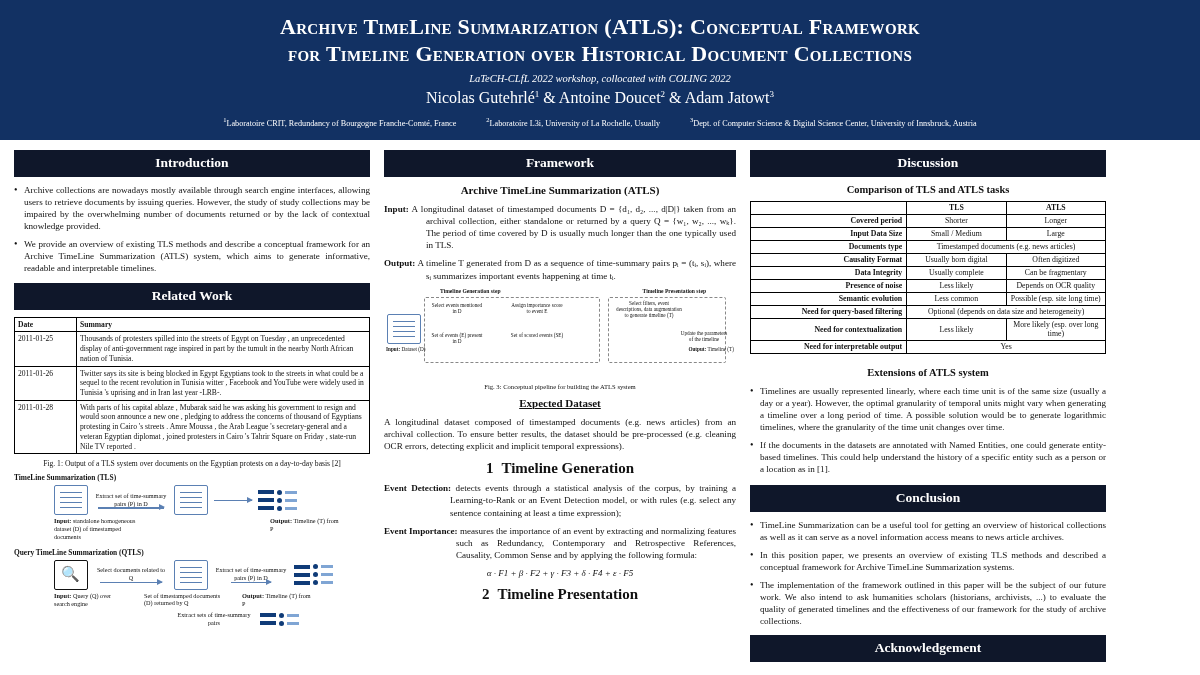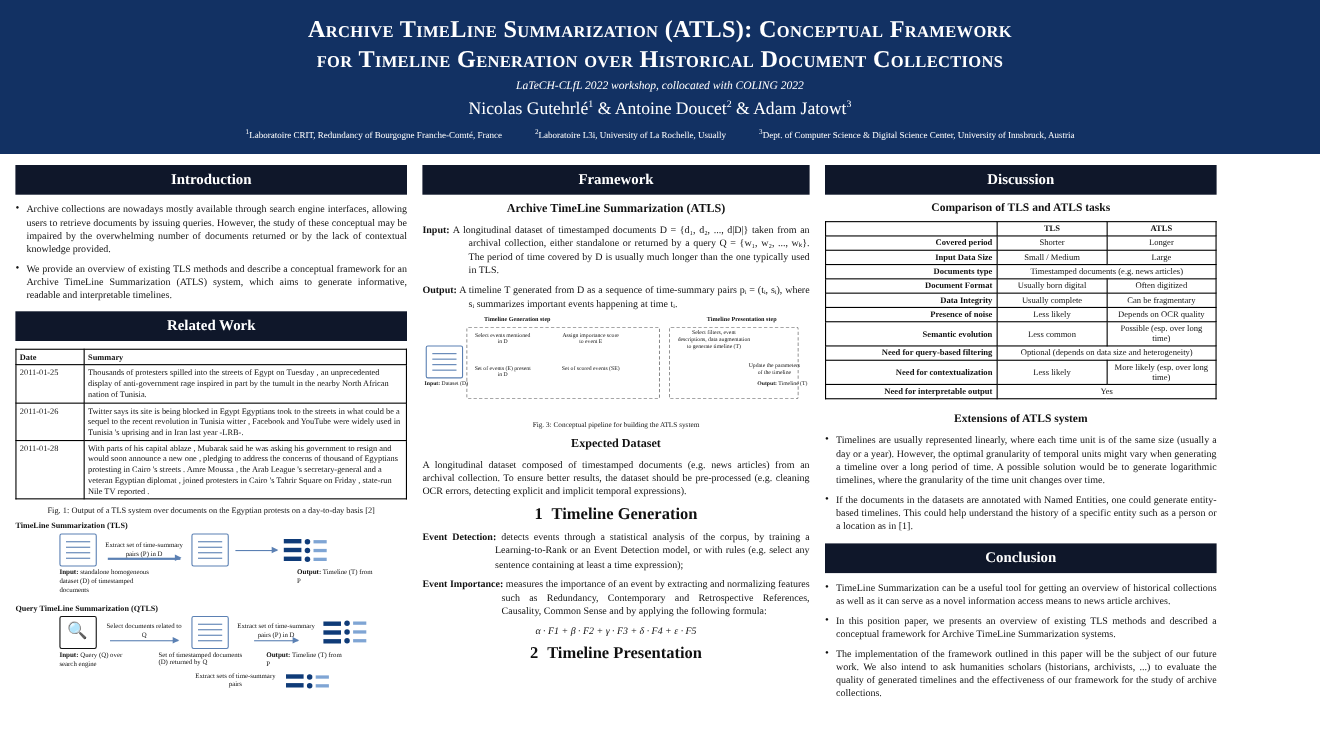--- a/index.html
+++ b/index.html
@@ -195,21 +195,21 @@
       <span><sup>3</sup><span>Dept. of Computer Science &amp; Digital Science Center, University of Innsbruck, Austria</span></span>
     </div>
   </div>
 
   <div class="cols">
 
     <div class="col left">
 
       <div class="section-bar">Introduction</div>
       <ul class="bullets">
-        <li>Archive collections are nowadays mostly available through search engine interfaces, allowing users to retrieve documents by issuing queries. However, the study of these conceptual may be impaired by the overwhelming number of documents returned or by the lack of contextual knowledge provided.</li>
+        <li>Archive collections are nowadays mostly available through search engine interfaces, allowing users to retrieve documents by issuing queries. However, the study of study collections may be impaired by the overwhelming number of documents returned or by the lack of contextual knowledge provided.</li>
         <li>We provide an overview of existing TLS methods and describe a conceptual framework for an Archive TimeLine Summarization (ATLS) system, which aims to generate informative, readable and interpretable timelines.</li>
       </ul>
 
       <div class="section-bar" style="margin-top:9px;">Related Work</div>
       <table class="rw">
         <thead>
           <tr>
             <th>Date</th>
             <th>Summary</th>
           </tr>
@@ -352,21 +352,21 @@
 
         <div style="position:absolute; left:2px; top:58px; font-size:5.2px;">
           <b>Input:</b> <span>Dataset (D)</span>
         </div>
         <div style="position:absolute; right:2px; top:58px; font-size:5.2px;">
           <b>Output:</b> <span>Timeline (T)</span>
         </div>
       </div>
       <div class="fig-cap">Fig. 3: Conceptual pipeline for building the ATLS system</div>
 
-      <div class="subhead" style="margin-top:7px;">Expected Dataset</div>
+      <div class="subhead" style="margin-top:7px;text-decoration:underline;">Expected Dataset</div>
       <div class="para">A longitudinal dataset composed of timestamped documents (e.g. news articles) from an archival collection. To ensure better results, the dataset should be pre-processed (e.g. cleaning OCR errors, detecting explicit and implicit temporal expressions).</div>
 
       <div class="numhead">
         <span class="n">1</span><span>Timeline Generation</span>
       </div>
       <div class="para hang" style="padding-left:66px;text-indent:-66px;">
         <b>Event Detection:</b> <span>detects events through a statistical analysis of the corpus, by training a Learning-to-Rank or an Event Detection model, or with rules (e.g. select any sentence containing at least a time expression);</span>
       </div>
       <div class="para hang" style="padding-left:72px;text-indent:-72px;">
         <b>Event Importance:</b> <span>measures the importance of an event by extracting and normalizing features such as Redundancy, Contemporary and Retrospective References, Causality, Common Sense and by applying the following formula:</span>
@@ -399,38 +399,38 @@
           <tr>
             <td class="lbl">Input Data Size</td>
             <td class="c">Small / Medium</td>
             <td class="c">Large</td>
           </tr>
           <tr>
             <td class="lbl">Documents type</td>
             <td class="c" colspan="2">Timestamped documents (e.g. news articles)</td>
           </tr>
           <tr>
-            <td class="lbl">Document Format</td>
+            <td class="lbl">Causality Format</td>
             <td class="c">Usually born digital</td>
             <td class="c">Often digitized</td>
           </tr>
           <tr>
             <td class="lbl">Data Integrity</td>
             <td class="c">Usually complete</td>
             <td class="c">Can be fragmentary</td>
           </tr>
           <tr>
             <td class="lbl">Presence of noise</td>
             <td class="c">Less likely</td>
             <td class="c">Depends on OCR quality</td>
           </tr>
           <tr>
             <td class="lbl">Semantic evolution</td>
             <td class="c">Less common</td>
-            <td class="c">Possible (esp. over long time)</td>
+            <td class="c">Possible (esp. site long time)</td>
           </tr>
           <tr>
             <td class="lbl">Need for query-based filtering</td>
             <td class="c" colspan="2">Optional (depends on data size and heterogeneity)</td>
           </tr>
           <tr>
             <td class="lbl">Need for contextualization</td>
             <td class="c">Less likely</td>
             <td class="c">More likely (esp. over long time)</td>
           </tr>
@@ -447,16 +447,17 @@
         <li>If the documents in the datasets are annotated with Named Entities, one could generate entity-based timelines. This could help understand the history of a specific entity such as a person or a location as in [1].</li>
       </ul>
 
       <div class="section-bar" style="margin-top:10px;">Conclusion</div>
       <ul class="bullets">
         <li>TimeLine Summarization can be a useful tool for getting an overview of historical collections as well as it can serve as a novel information access means to news article archives.</li>
         <li>In this position paper, we presents an overview of existing TLS methods and described a conceptual framework for Archive TimeLine Summarization systems.</li>
         <li>The implementation of the framework outlined in this paper will be the subject of our future work. We also intend to ask humanities scholars (historians, archivists, ...) to evaluate the quality of generated timelines and the effectiveness of our framework for the study of archive collections.</li>
       </ul>
 
+      <div class="section-bar" style="margin-top:8px;">Acknowledgement</div>
     </div>
 
   </div>
 </div>
 
 </body></html>

